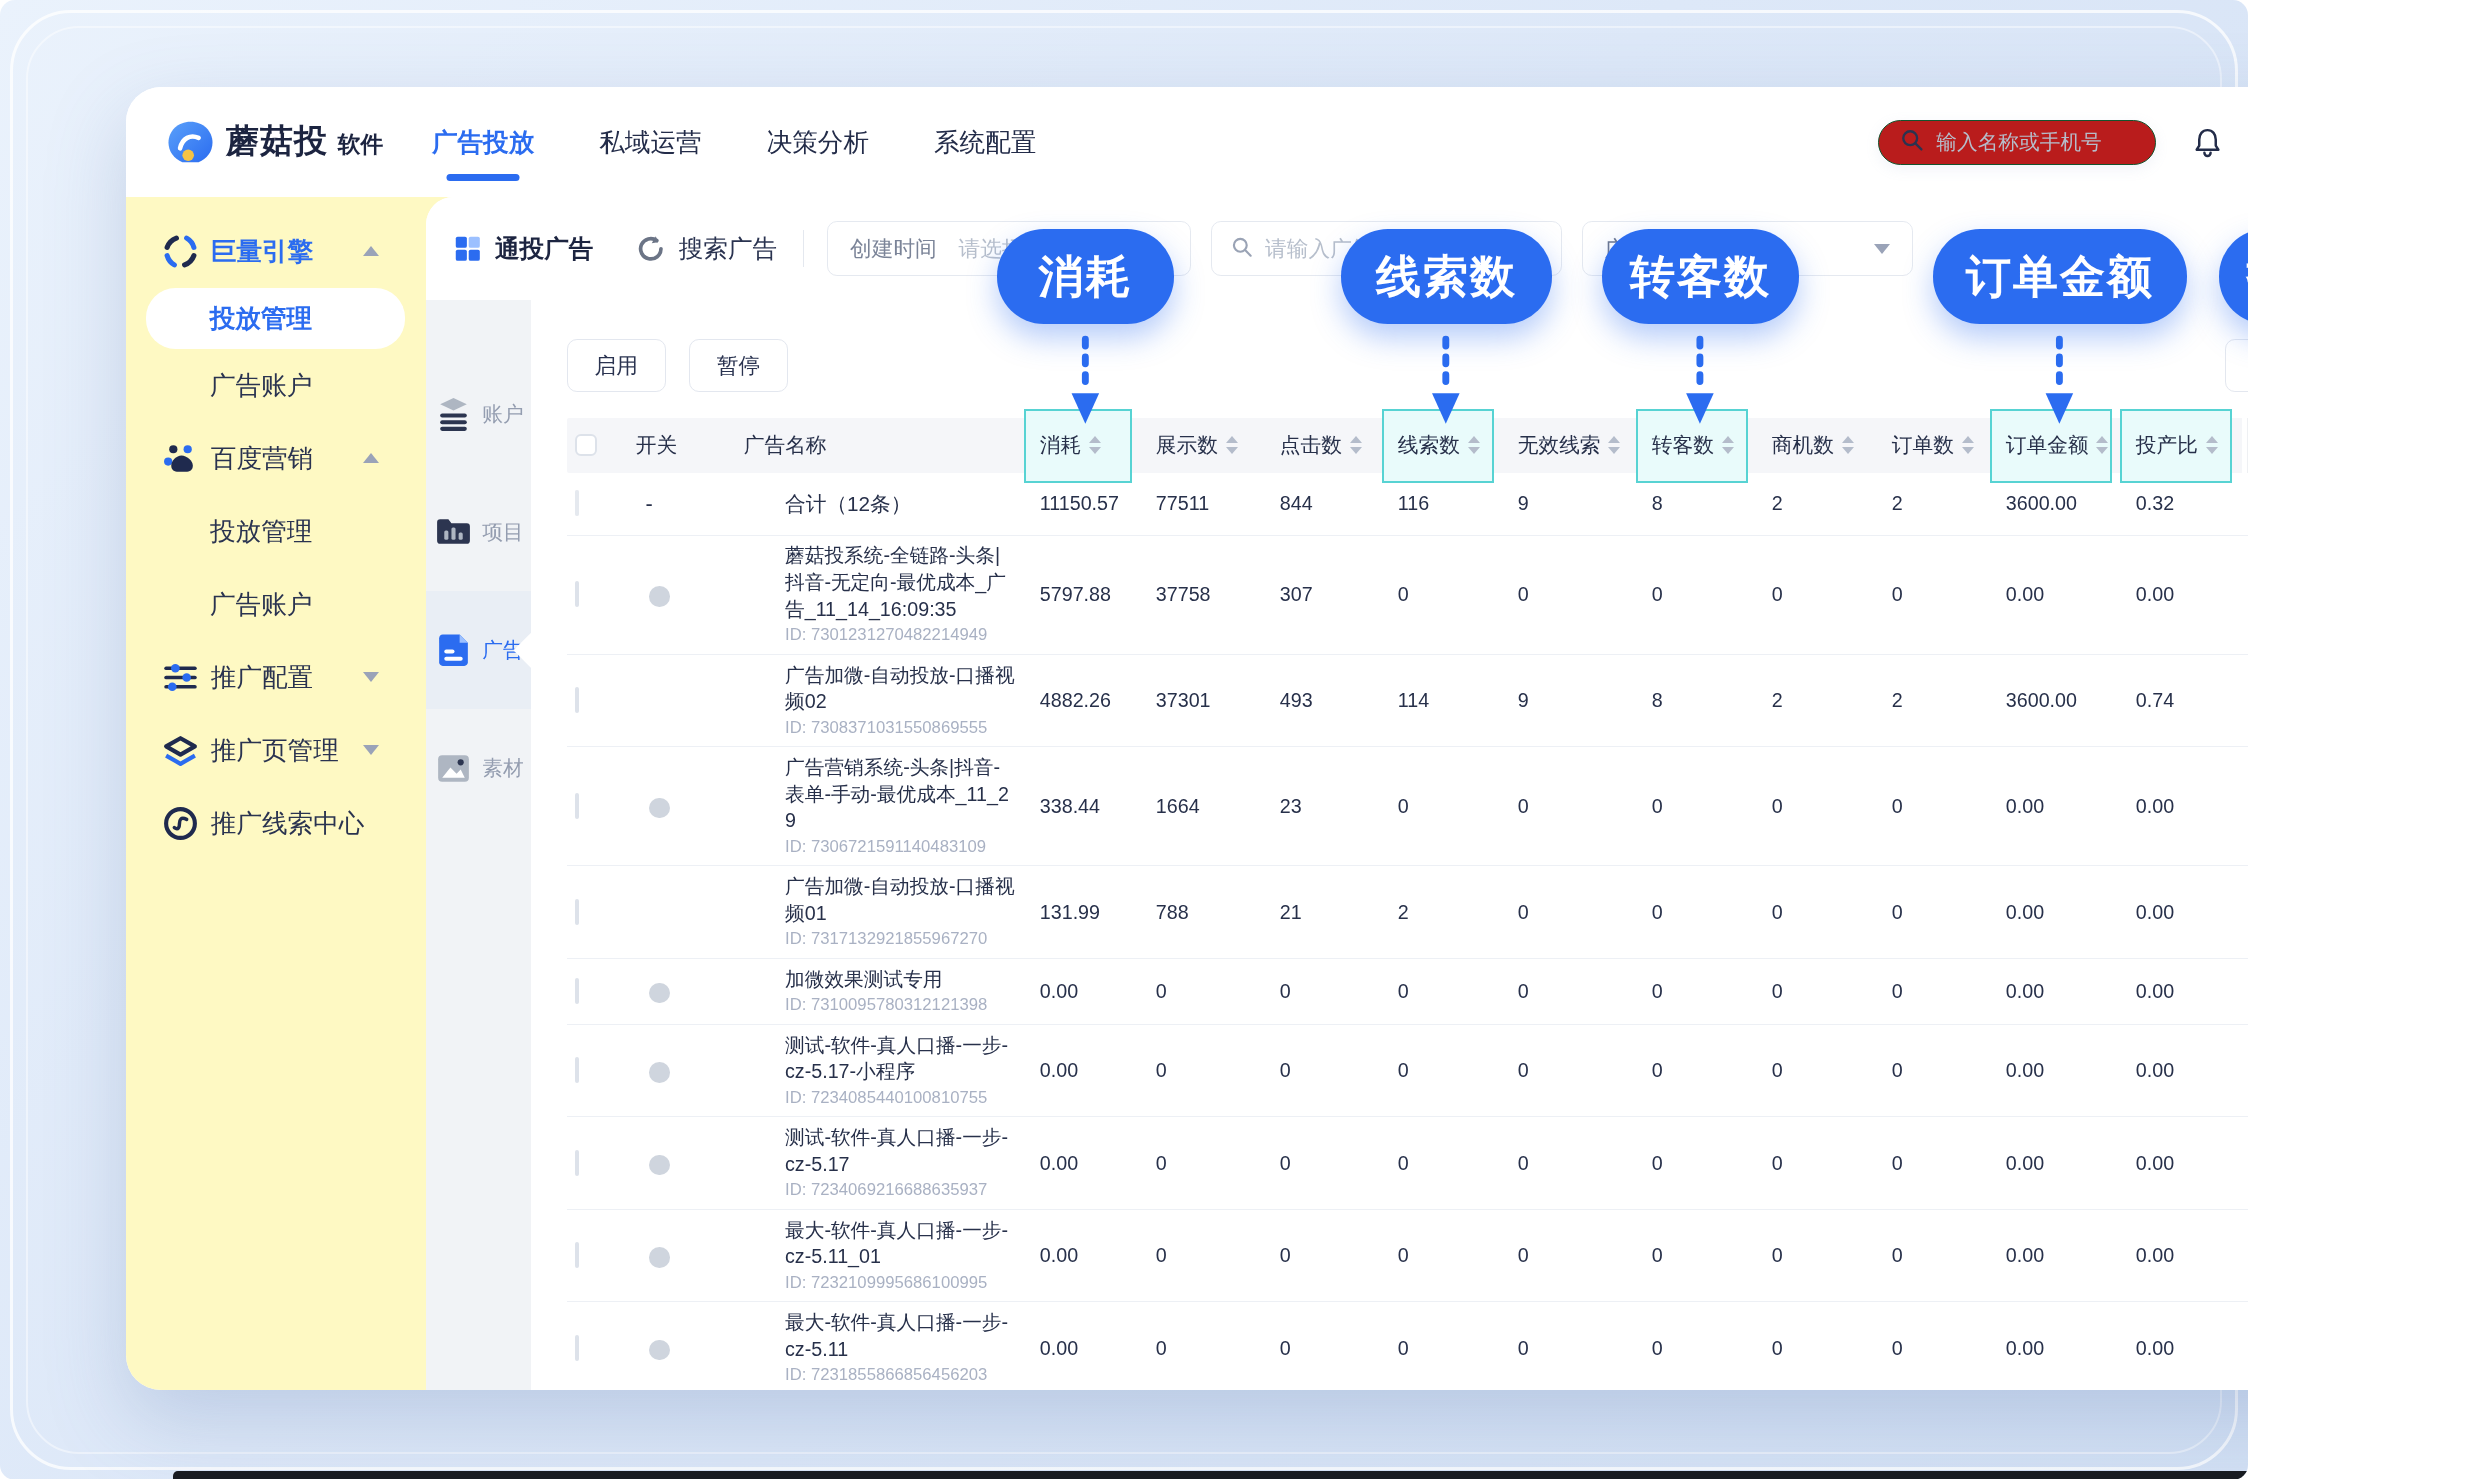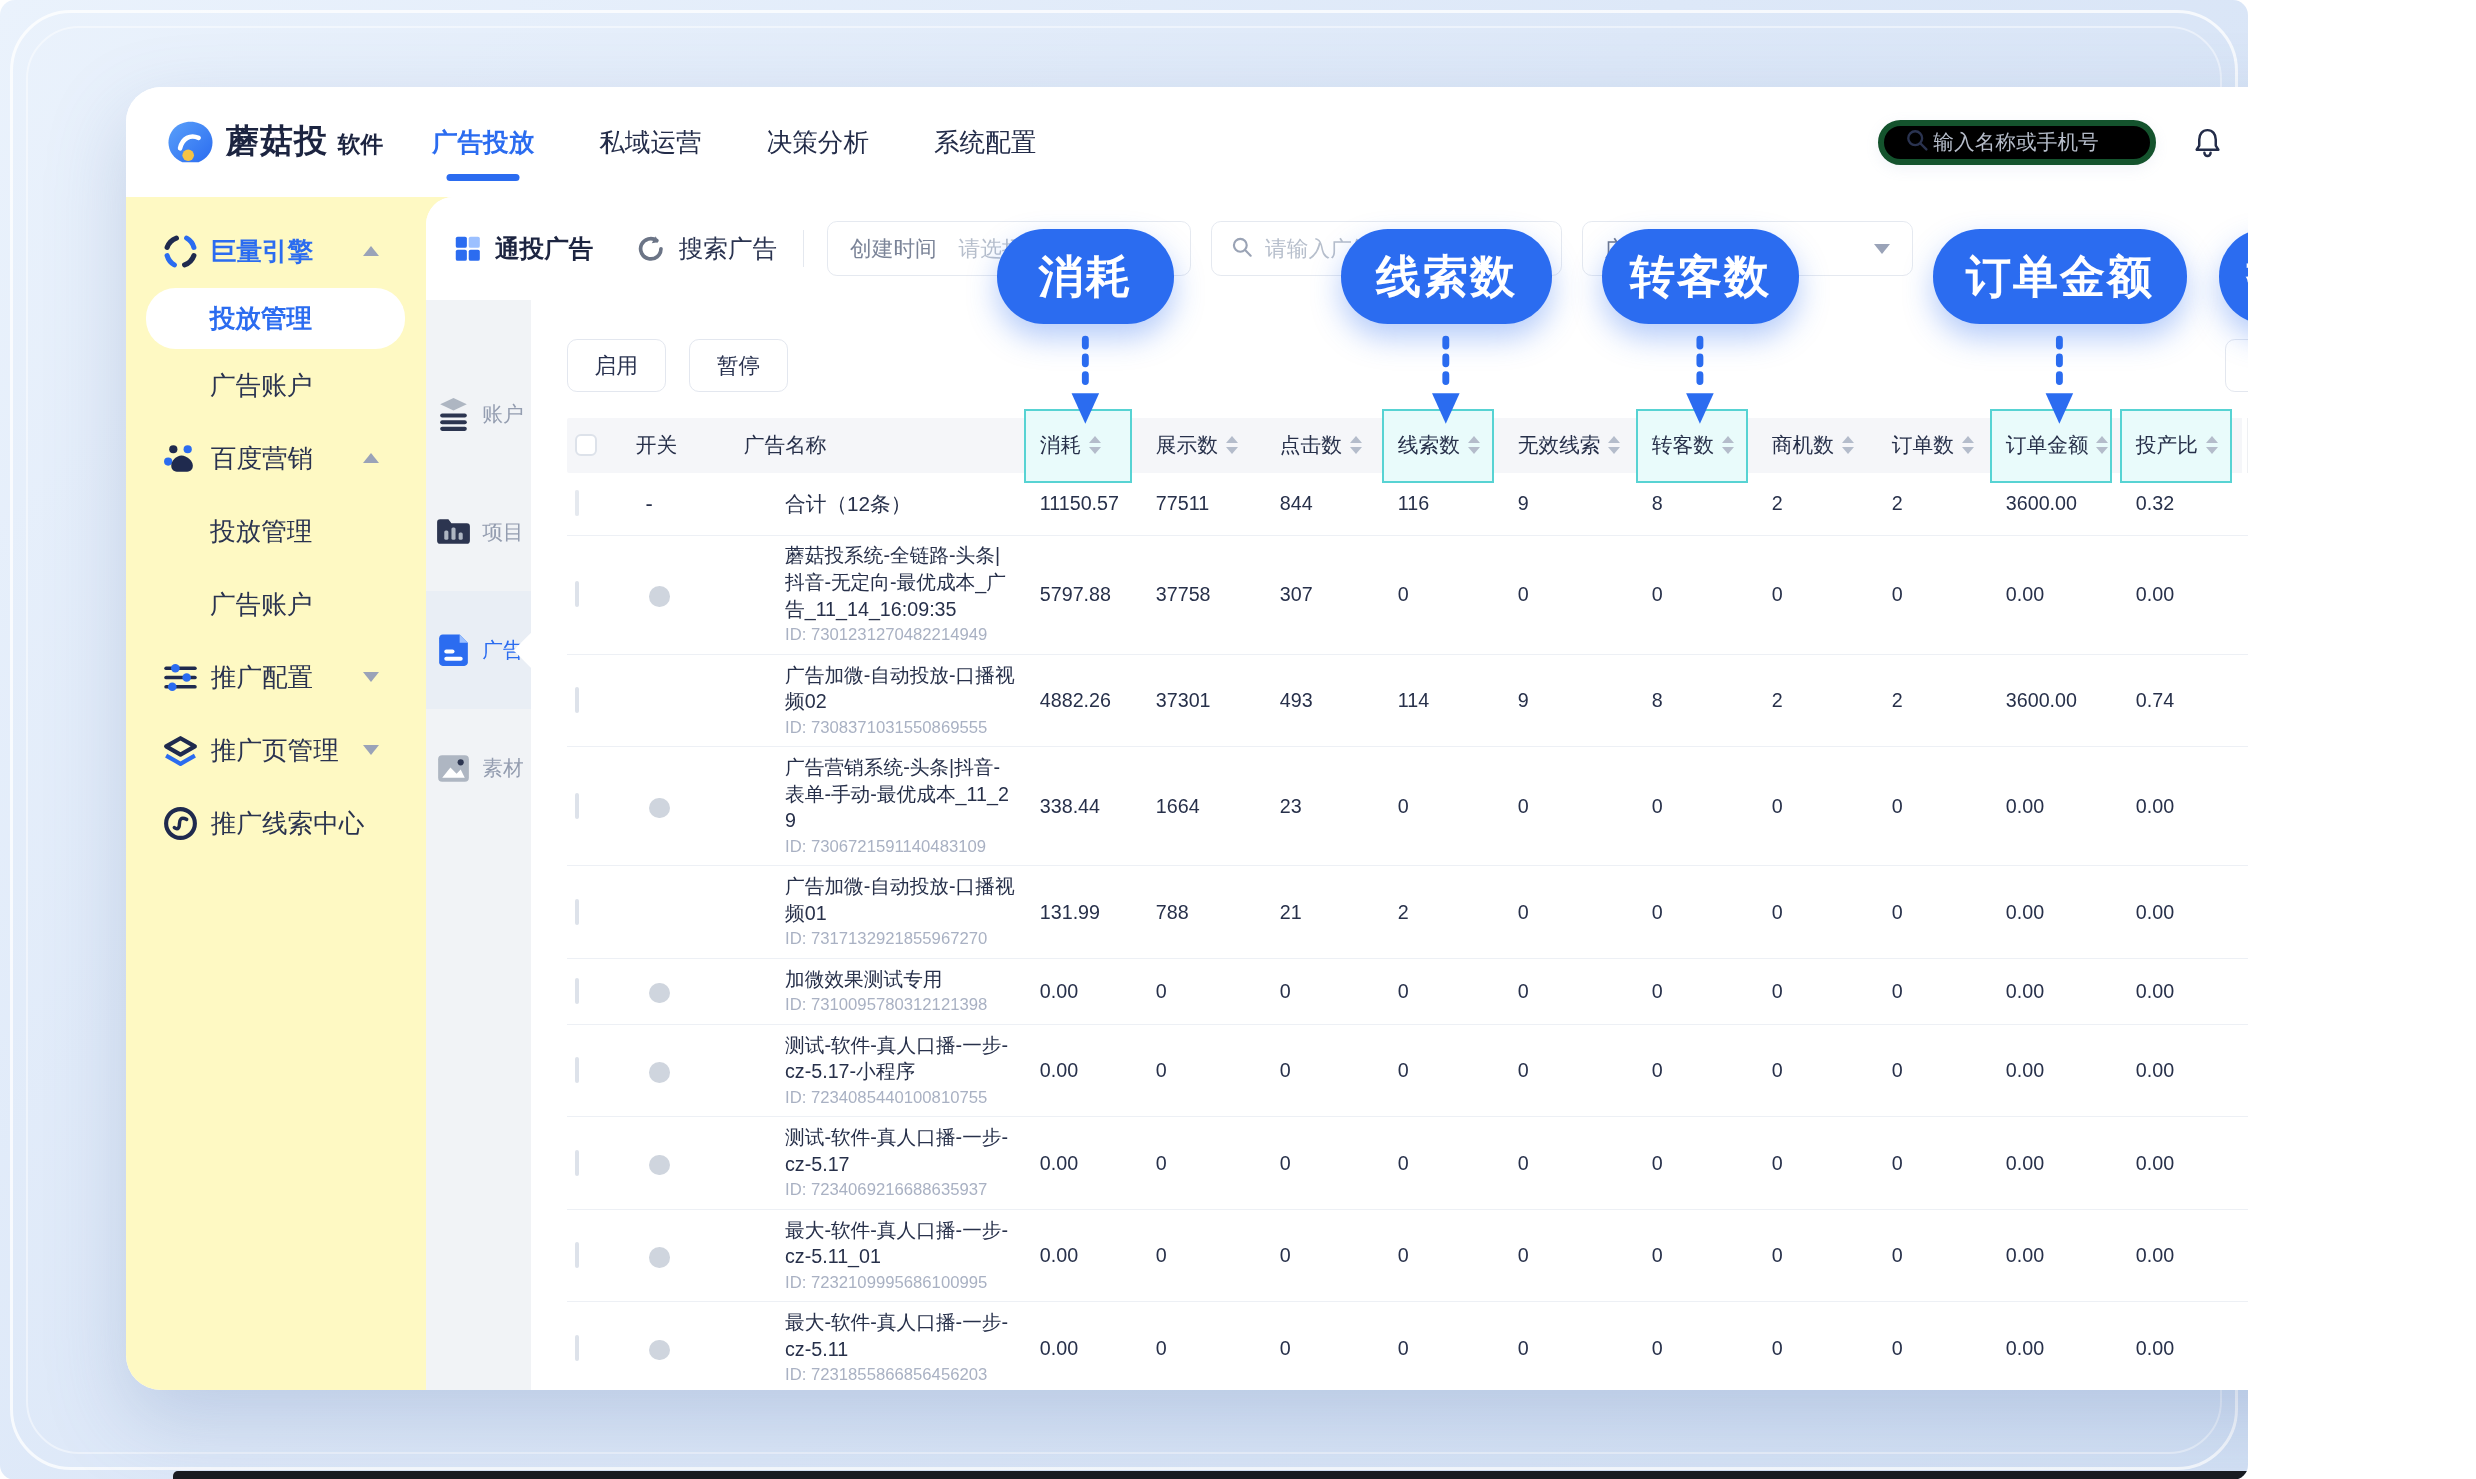--- a/index.html
+++ b/index.html
@@ -29,22 +29,22 @@
   .brand .logo { align-self:center; width:51px; height:47px; }
   .brand-name { font-size:33px; font-weight:bold; color:#1c2440; letter-spacing:1px; }
   .brand-suffix { font-size:22.7px; font-weight:bold; color:#1c2440; }
   .topnav { display:flex; align-items:center; gap:65px; margin-left:9.9px; }
   .nav-item { position:relative; font-size:25.6px; color:#232c49; cursor:pointer; padding:13.8px 0; }
   .nav-item.active { color:#2b6cf0; font-weight:bold; }
   .nav-item .under { display:none; }
   .nav-item.active .under { display:block; position:absolute; left:50%; transform:translateX(-50%);
     bottom:-7.9px; width:73px; height:6.9px; border-radius:3.9px; background:#2b6cf0; }
   .appbar-right { margin-left:auto; display:flex; align-items:center; gap:35px; padding-right:45px; }
-  .hsearch { display:flex; align-items:center; gap:4px; width:278px; height:45px;
-    background:#000000; border:6px solid #14532d; border-radius:22.7px; padding:0 19.7px;
+  .hsearch { display:flex; align-items:center; gap:12px; width:278px; height:45px;
+    background:#b91c1c; border:1px solid #14532d; border-radius:22.7px; padding:0 19.7px;
     box-shadow:0 3.9px 13.8px rgba(140,160,200,.12); }
   .hsearch .ph { font-size:20.7px; color:#b6bdca; }
   .bell { width:33px; height:33px; }
   .avatar { width:49px; height:49px; border-radius:50%; overflow:hidden; }
 
   
   .appbody { display:flex; height:1193px; background:#fef9c3; }
   .sidebar { width:300px; flex:none; padding-top:17.7px; position:relative; }
   .side-item { position:relative; height:73px; display:flex; align-items:center; cursor:pointer; }
   .side-item .sicon { width:37px; height:37px; margin-left:36px; margin-right:11.8px; flex:none; display:flex; }

